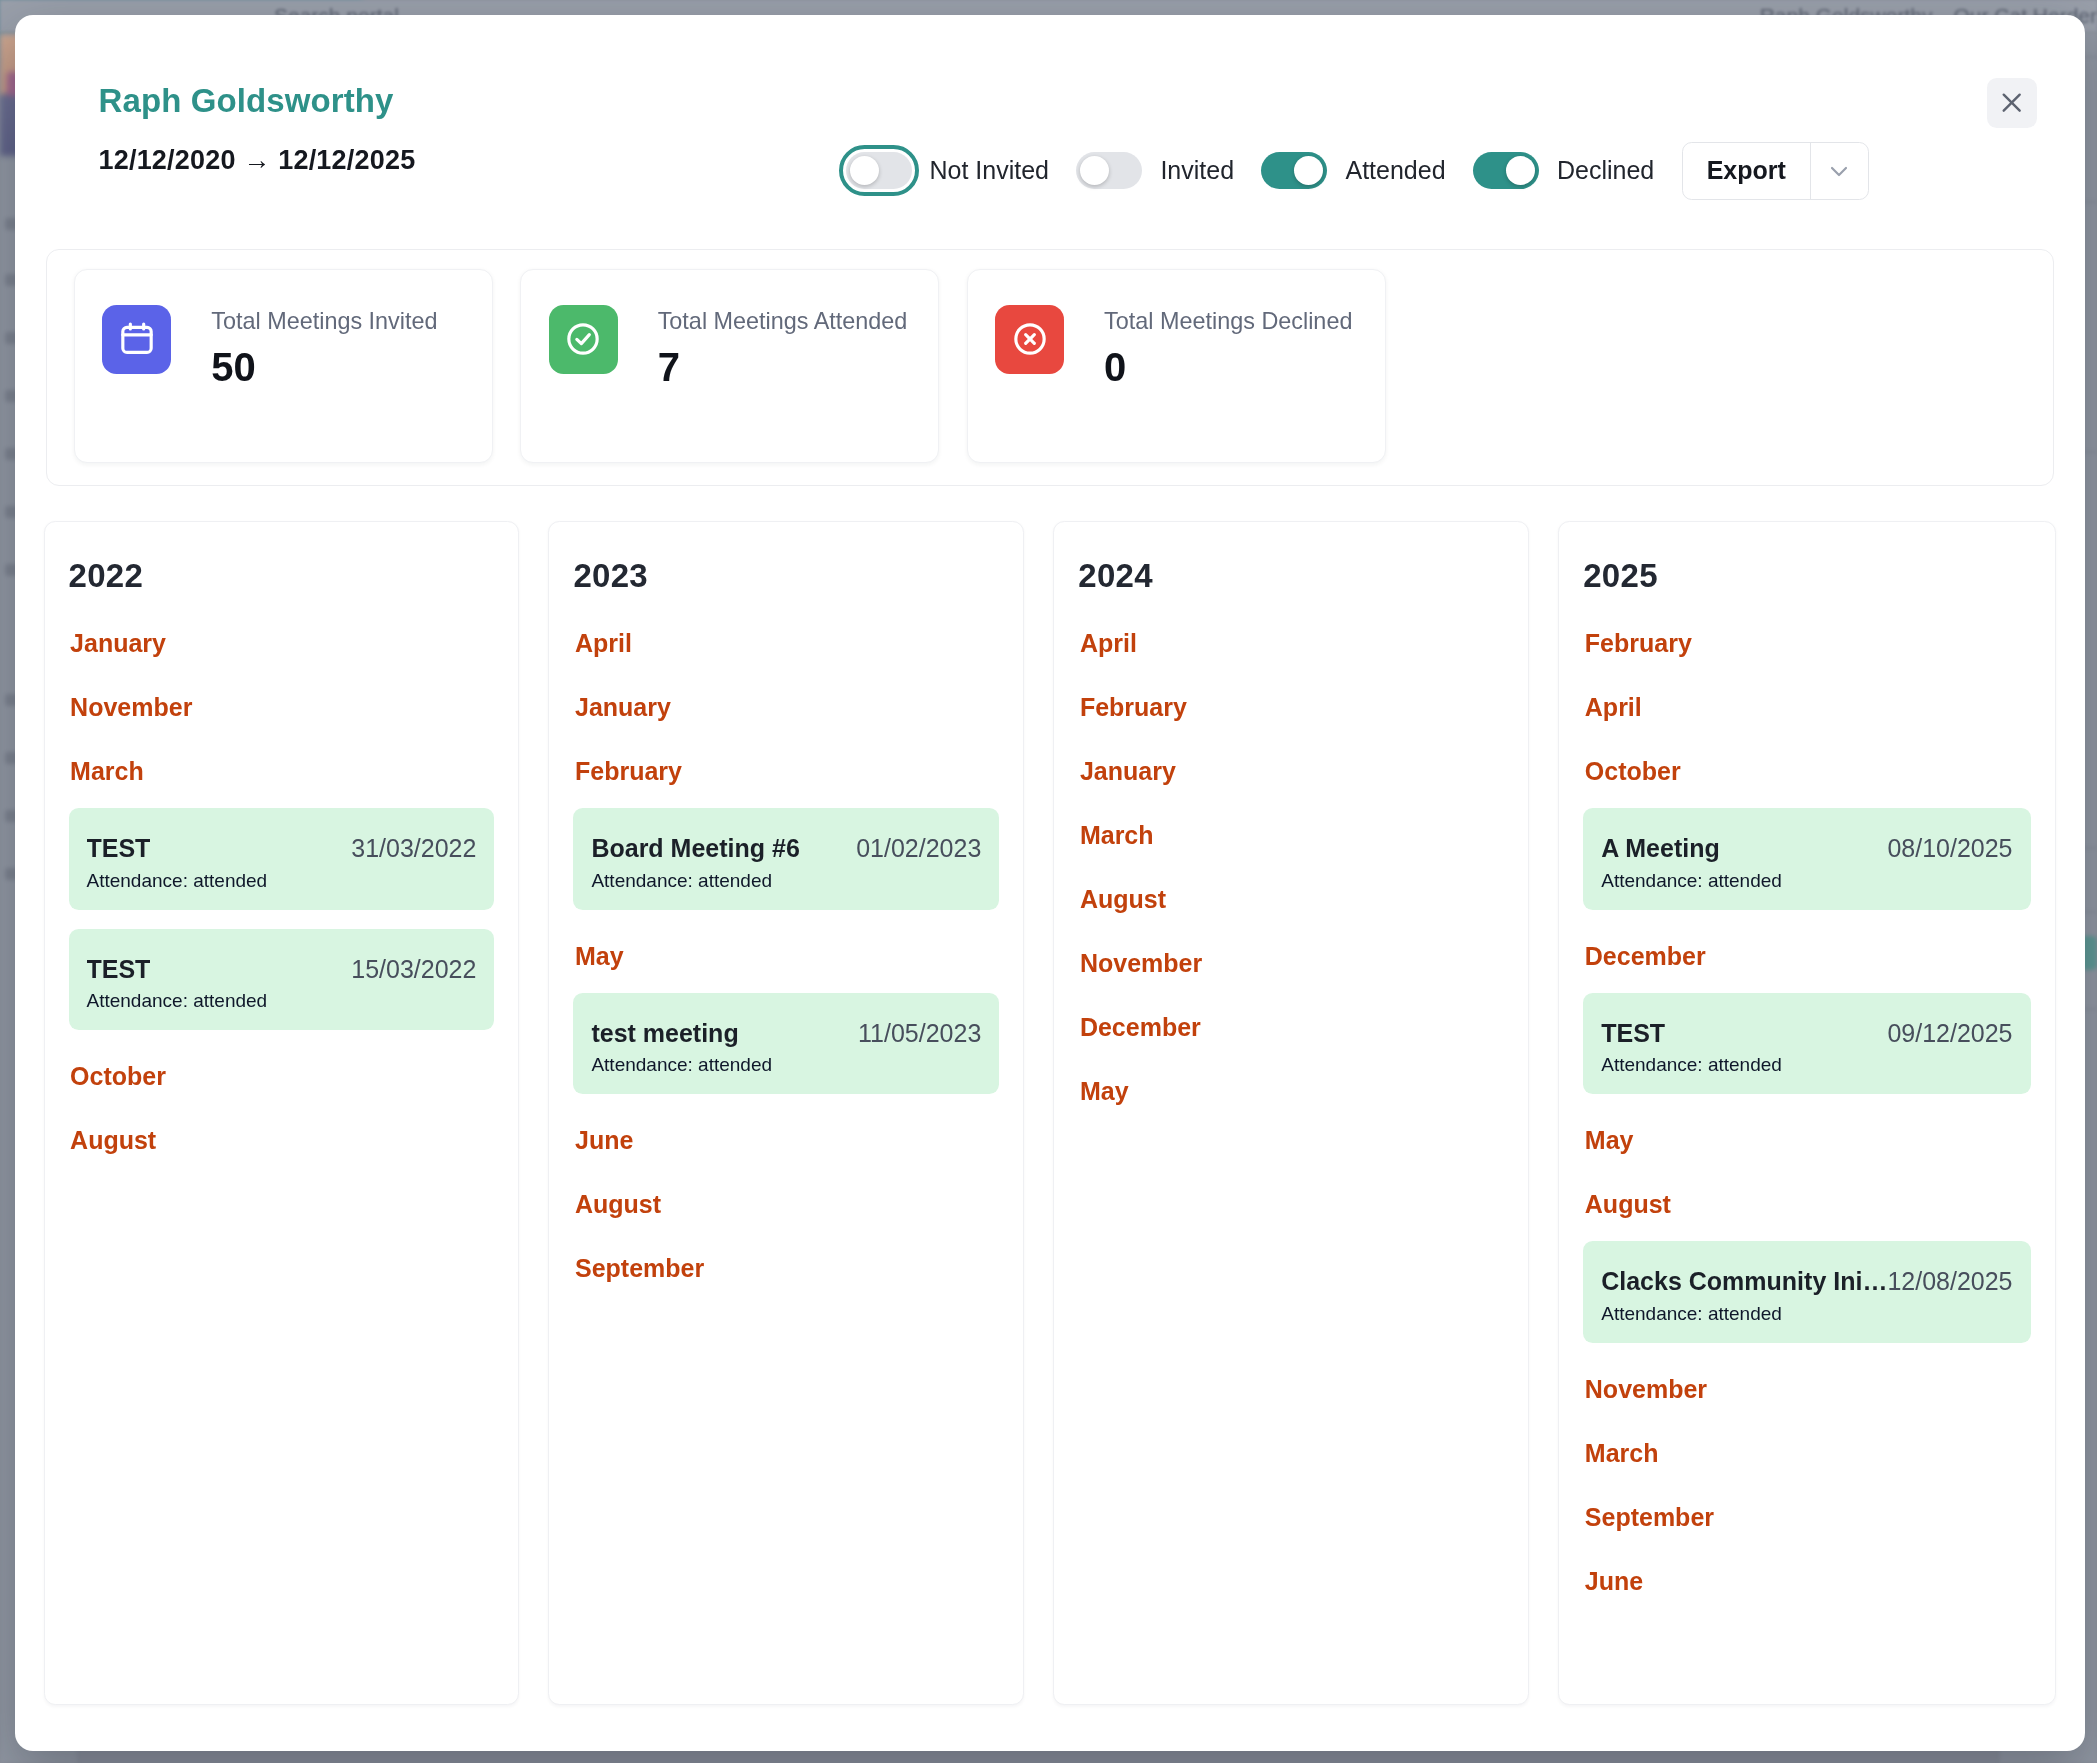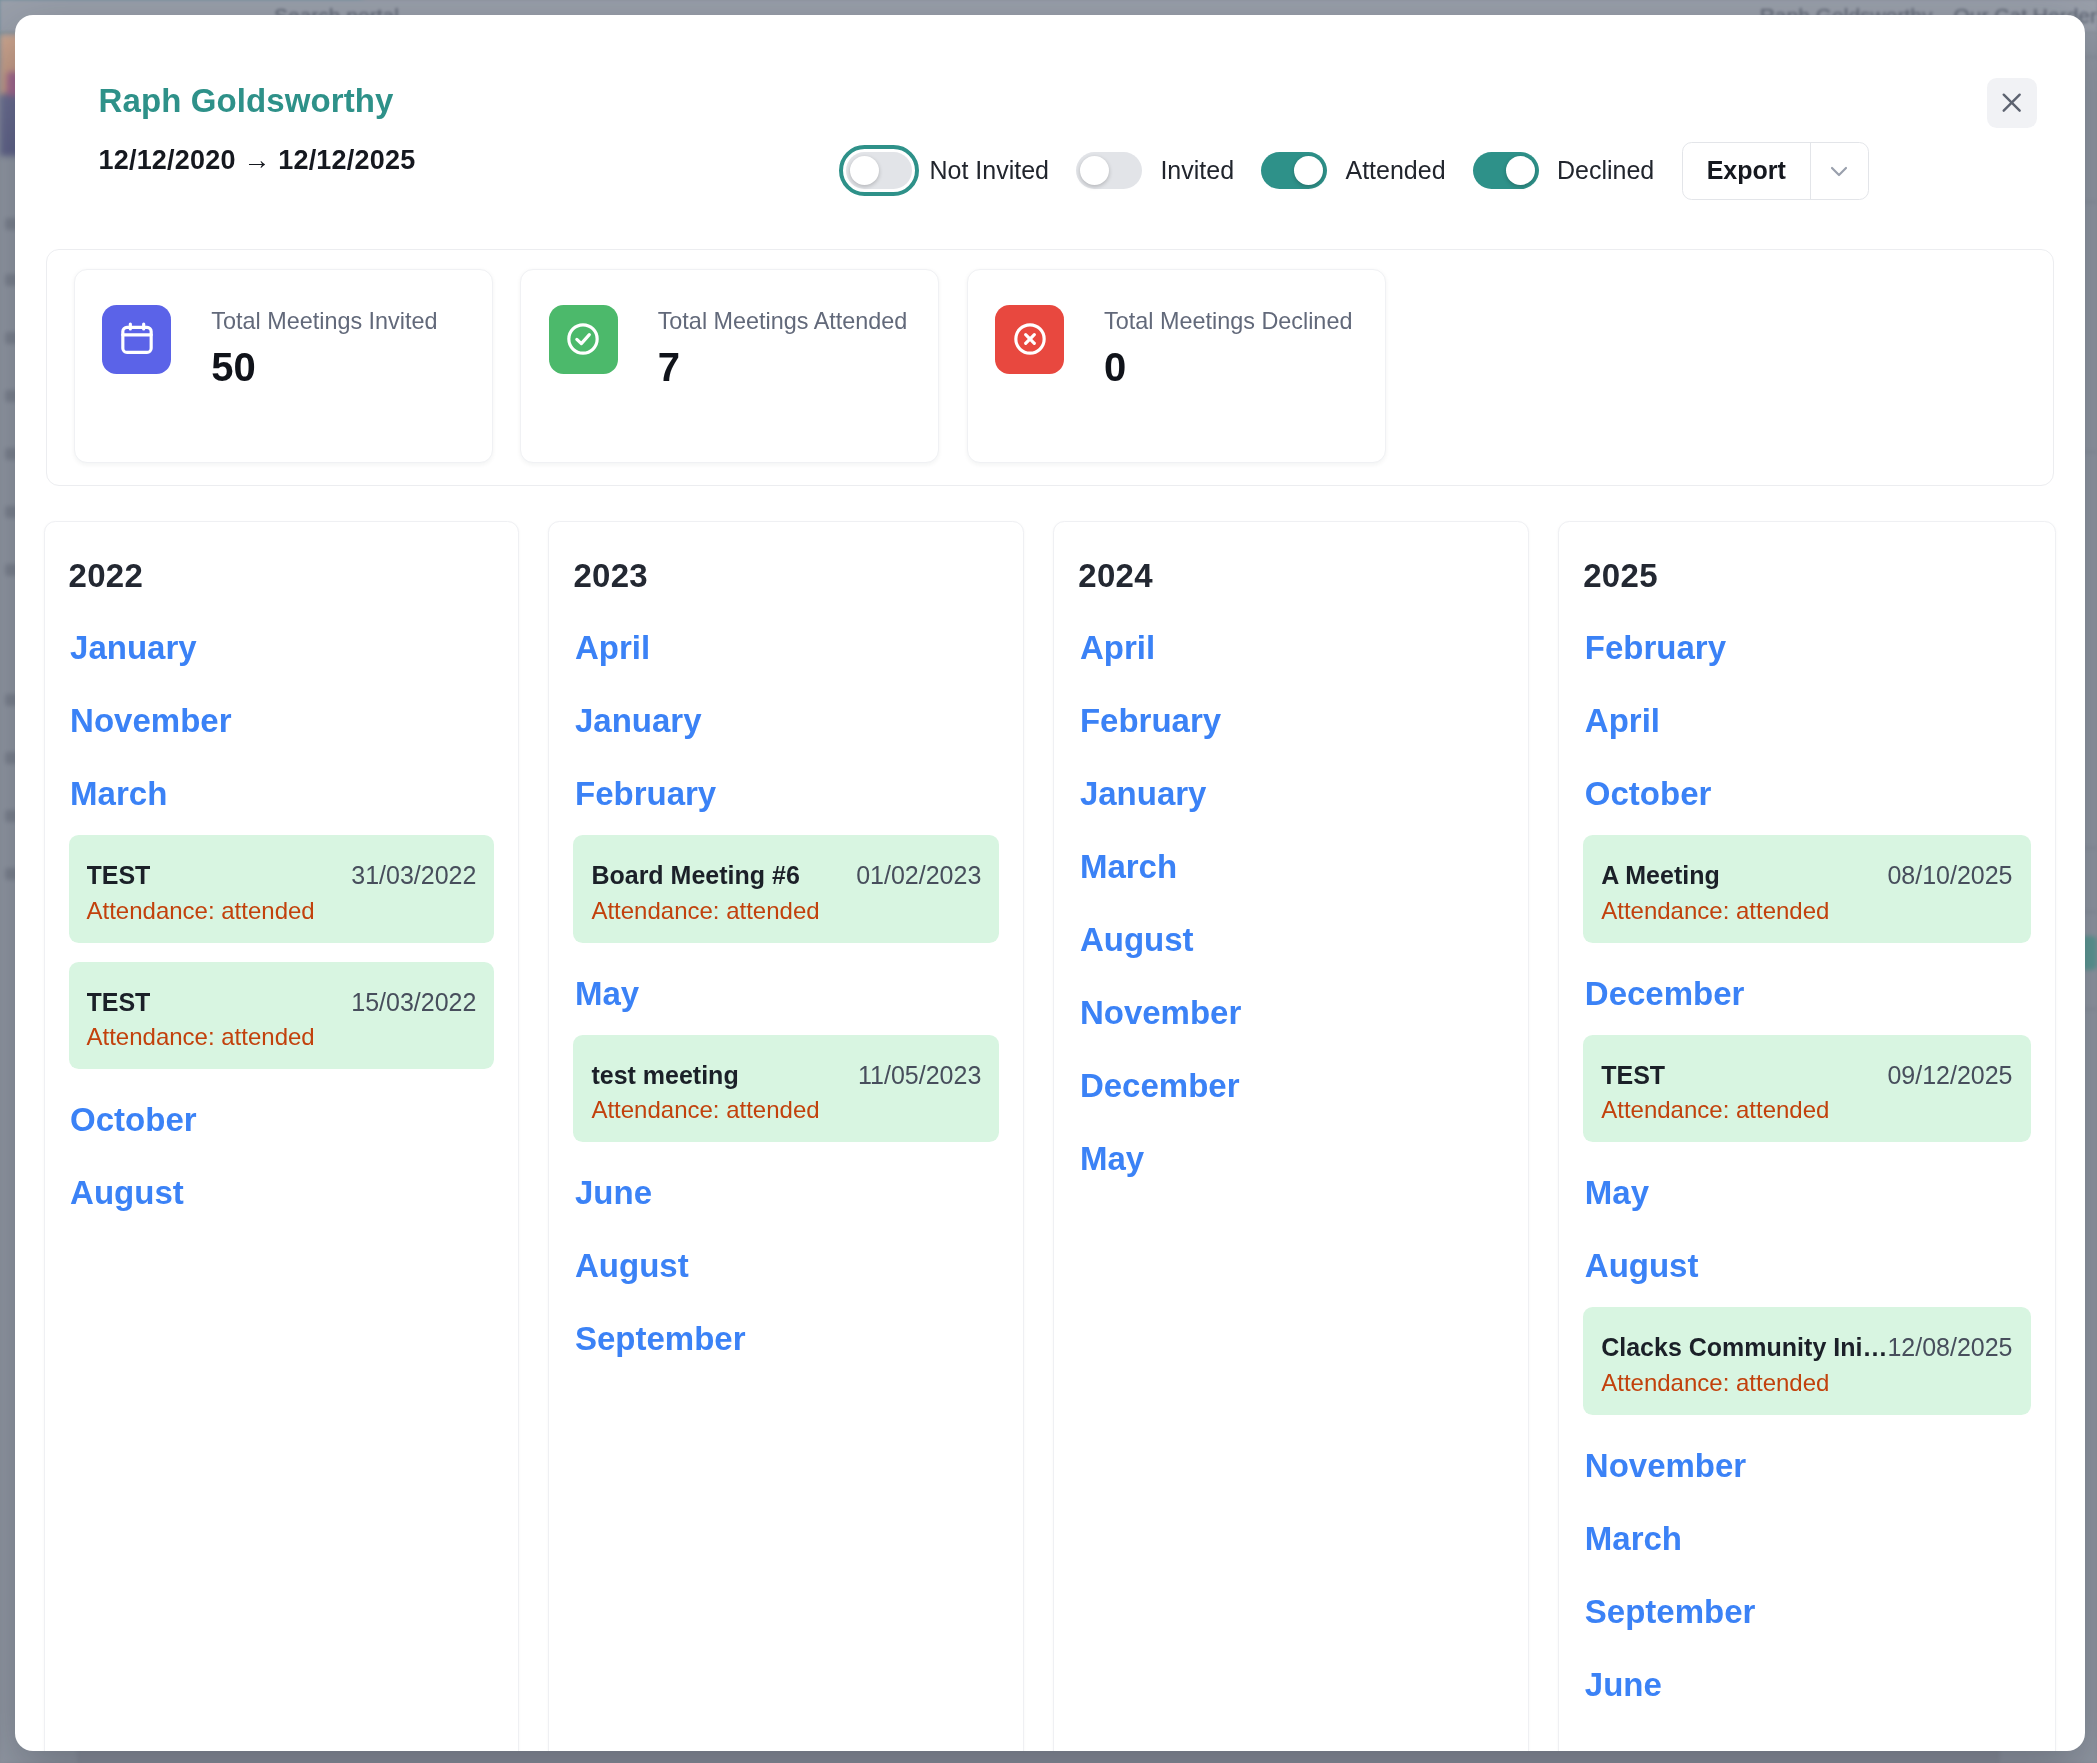--- a/index.html
+++ b/index.html
@@ -212,45 +212,45 @@
     min-height: 1184px;
   }
   .year-title {
     font-size: 33px;
     font-weight: 700;
     color: #232832;
     letter-spacing: 0.3px;
     margin-bottom: 34px;
   }
   .month-name {
-    font-size: 33px;
+    font-size: 25px;
     font-weight: 700;
-    color: #3b82f6;
+    color: #c2410c;
     margin: 0 0 35px 1.6px;
   }
   .meeting-chip {
     background: #d8f5e1;
     border-radius: 9.7px;
     padding: 26px 18px 18px 18px;
     margin: -13px 0 32px 0;
   }
   .chip-row {
     display: flex; align-items: baseline; justify-content: space-between;
   }
   .chip-name {
     font-size: 25px; font-weight: 700; color: #1b2028;
     overflow: hidden; white-space: nowrap;
   }
   .chip-date {
     font-size: 25px; color: #474e5c; white-space: nowrap; flex: none;
   }
   .chip-att {
     margin-top: 6.5px;
-    font-size: 24px;
-    color: #c2410c;
+    font-size: 19px;
+    color: #0f172a;
   }
 </style>
 </head>
 <body>
 
 <div id="backdrop">
   <div id="bd-blob"></div>
   <div id="bd-topbar">
     <span>Search portal</span>
     <span style="margin-left:auto"></span>

